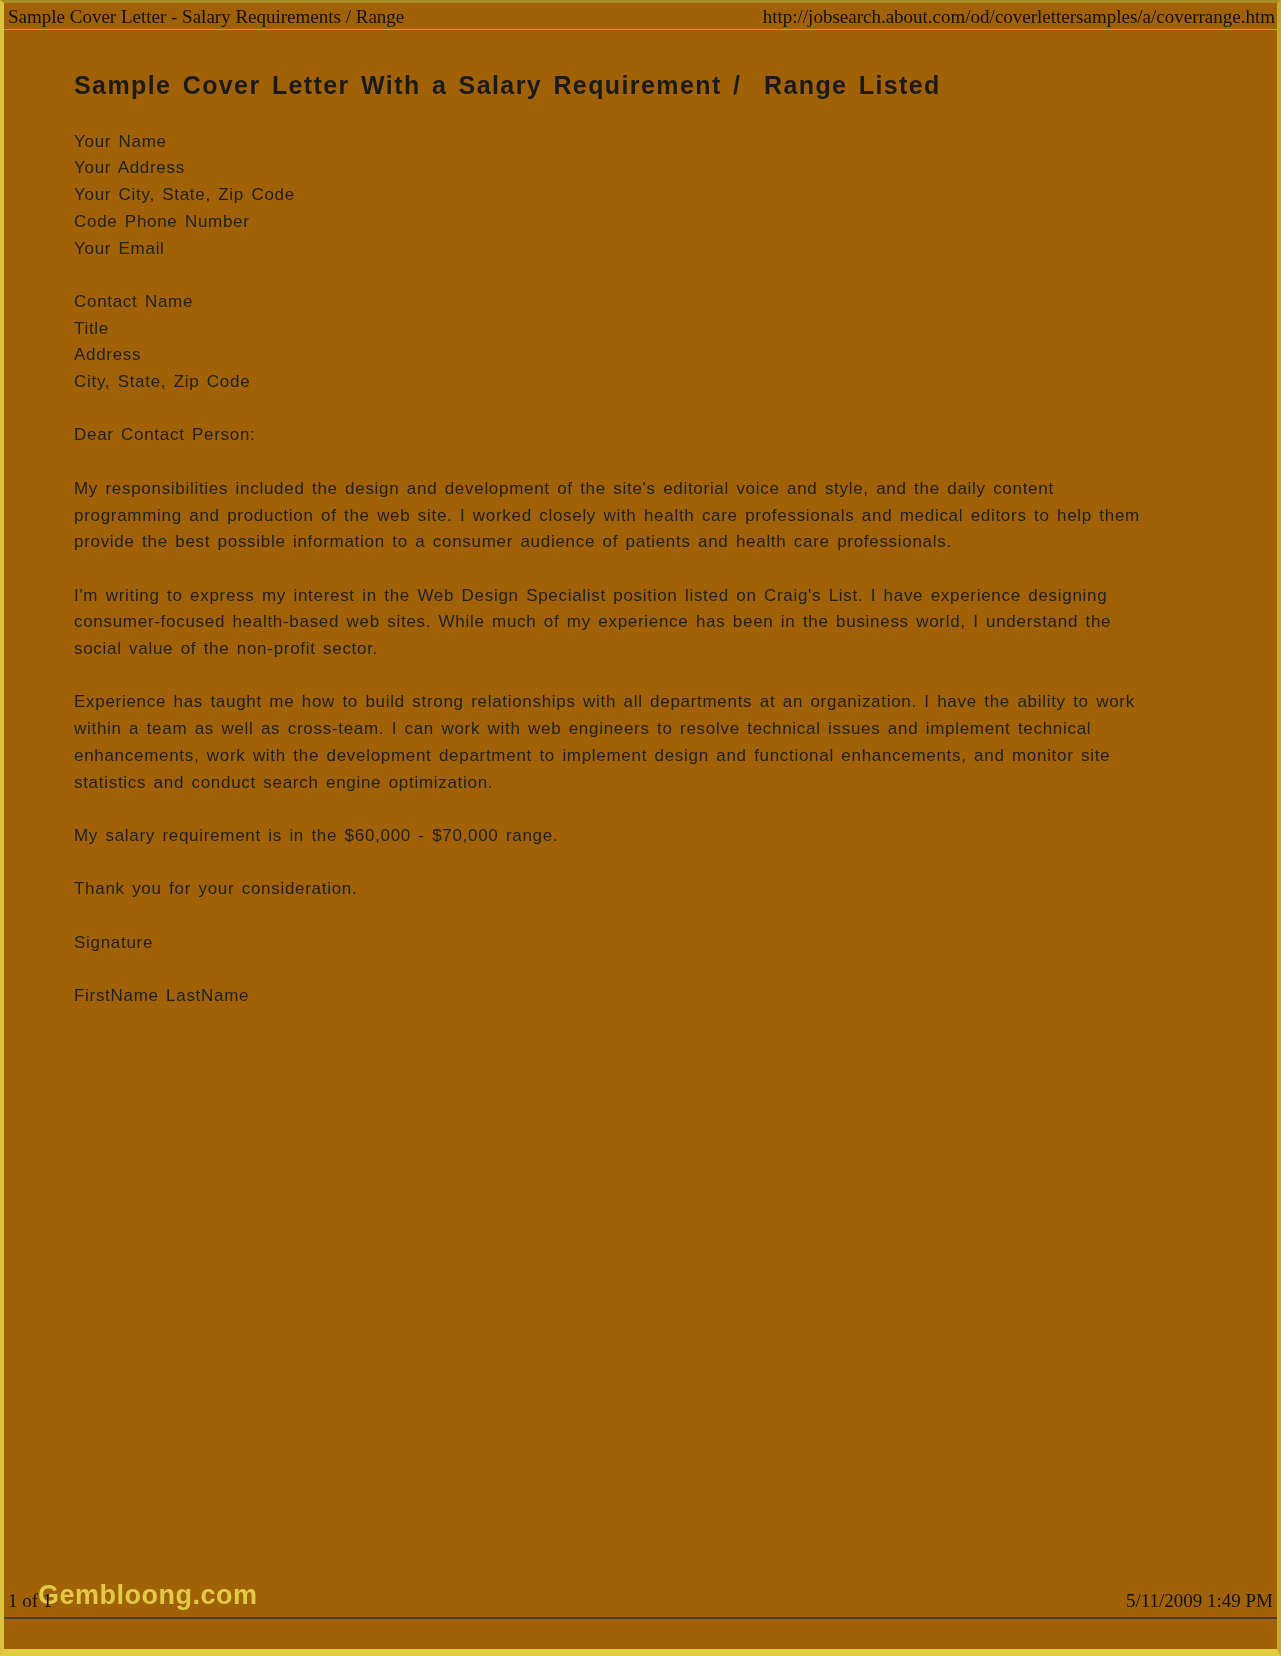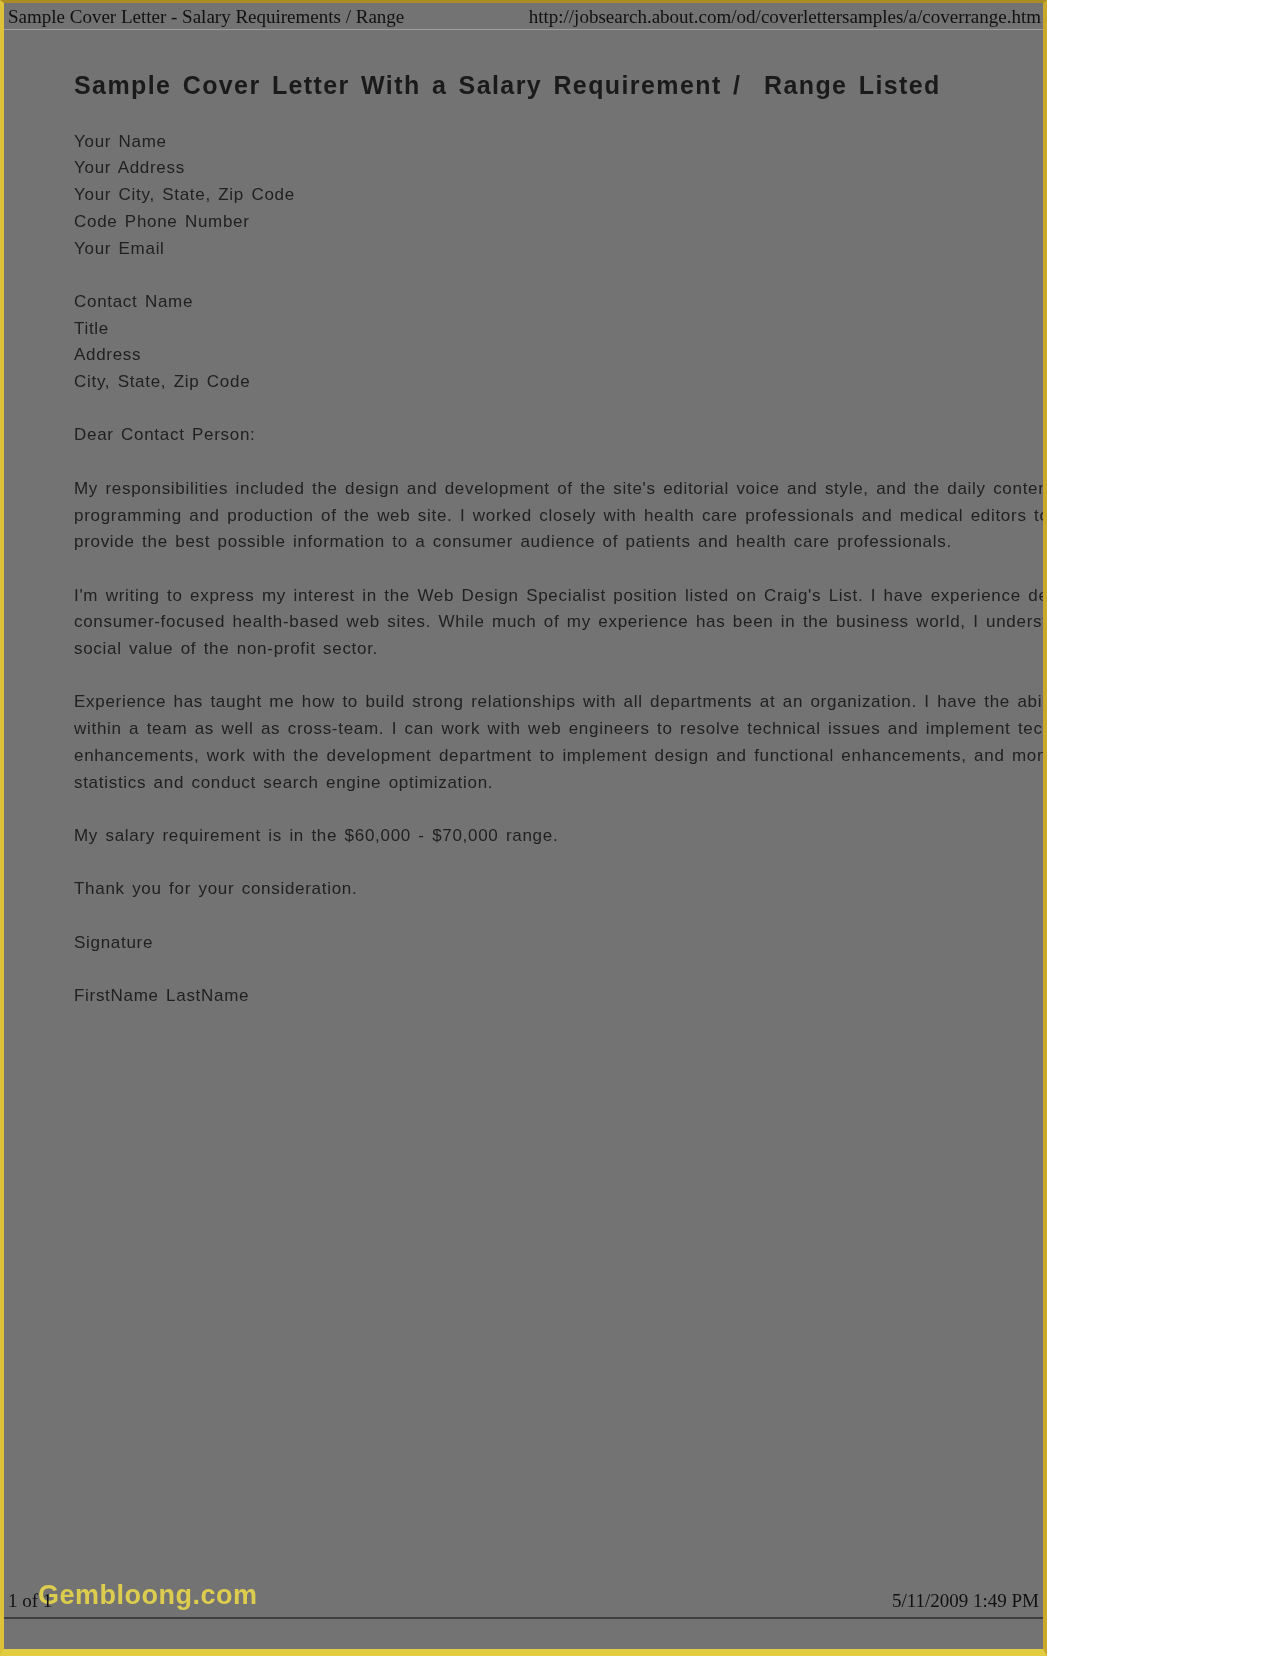--- a/index.html
+++ b/index.html
@@ -3,23 +3,23 @@
 <meta charset="utf-8">
 <style>
   :root{
     --gold:#ddc33c;
     --watermark:#e9d74b;
   }
   html,body{margin:0;padding:0;background:#ffffff;}
   body{width:1281px;height:1656px;font-family:"Liberation Sans",sans-serif;}
   .page{
     position:relative;
-    width:1047px;height:1656px;
+    width:1281px;height:1656px;
     box-sizing:border-box;
-    background:#737373;
+    background:#a16207;
     border-style:solid;
     border-width:3px 4px 7px 4px;
     border-top-color:#a98c22;
     border-left-color:var(--gold);
     border-right-color:#c9a92c;
     border-bottom-color:#e2cd41;
     overflow:hidden;
   }
   .print-header{
     position:absolute;top:2px;left:4px;right:2px;

